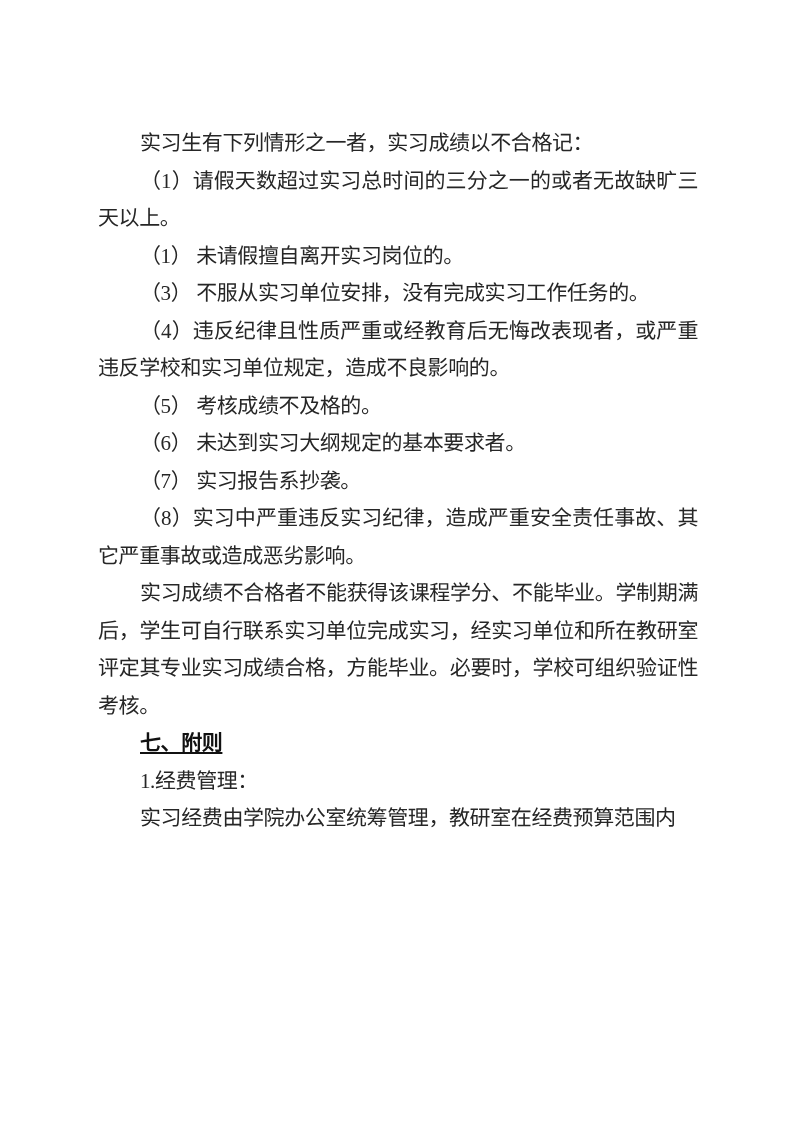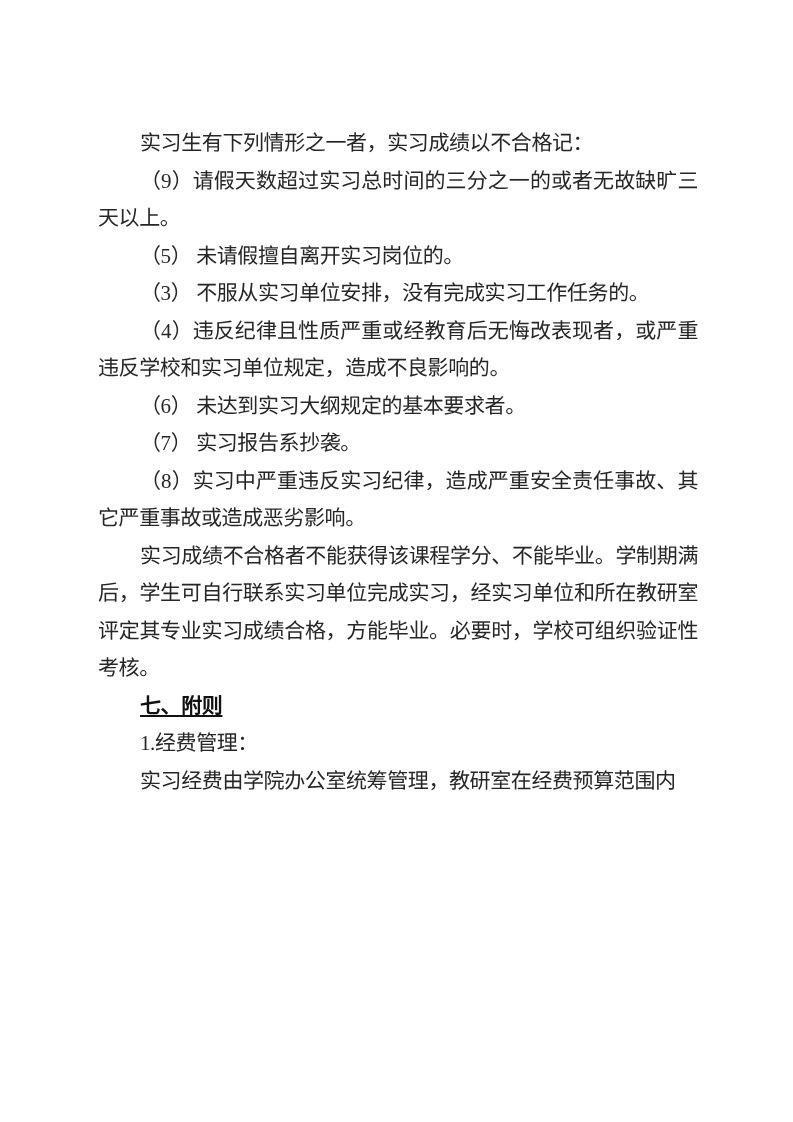--- a/index.html
+++ b/index.html
@@ -34,24 +34,25 @@
     text-align: left;
     text-decoration: underline;
   }
 </style>
 </head>
 <body>
 
 <div class="page">
   <div class="doc">
     <p>实习生有下列情形之一者，实习成绩以不合格记：</p>
-    <p>（9）请假天数超过实习总时间的三分之一的或者无故缺旷三天以上。</p>
-    <p>（5） 未请假擅自离开实习岗位的。</p>
+    <p>（1）请假天数超过实习总时间的三分之一的或者无故缺旷三天以上。</p>
+    <p>（1） 未请假擅自离开实习岗位的。</p>
     <p>（3） 不服从实习单位安排，没有完成实习工作任务的。</p>
     <p>（4）违反纪律且性质严重或经教育后无悔改表现者，或严重违反学校和实习单位规定，造成不良影响的。</p>
+    <p>（5） 考核成绩不及格的。</p>
     <p>（6） 未达到实习大纲规定的基本要求者。</p>
     <p>（7） 实习报告系抄袭。</p>
     <p>（8）实习中严重违反实习纪律，造成严重安全责任事故、其它严重事故或造成恶劣影响。</p>
     <p>实习成绩不合格者不能获得该课程学分、不能毕业。学制期满后，学生可自行联系实习单位完成实习，经实习单位和所在教研室评定其专业实习成绩合格，方能毕业。必要时，学校可组织验证性考核。</p>
     <p class="heading">七、附则</p>
     <p>1.经费管理：</p>
     <p>实习经费由学院办公室统筹管理，教研室在经费预算范围内</p>
   </div>
 </div>
 

